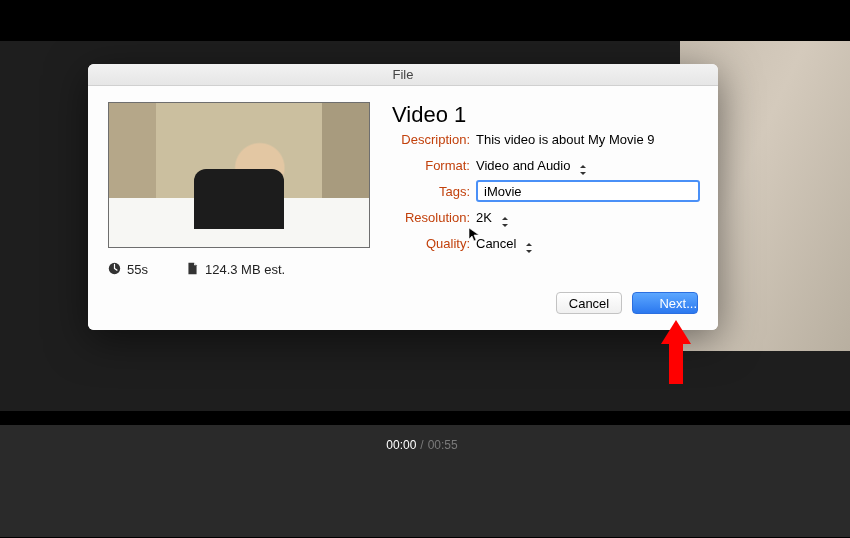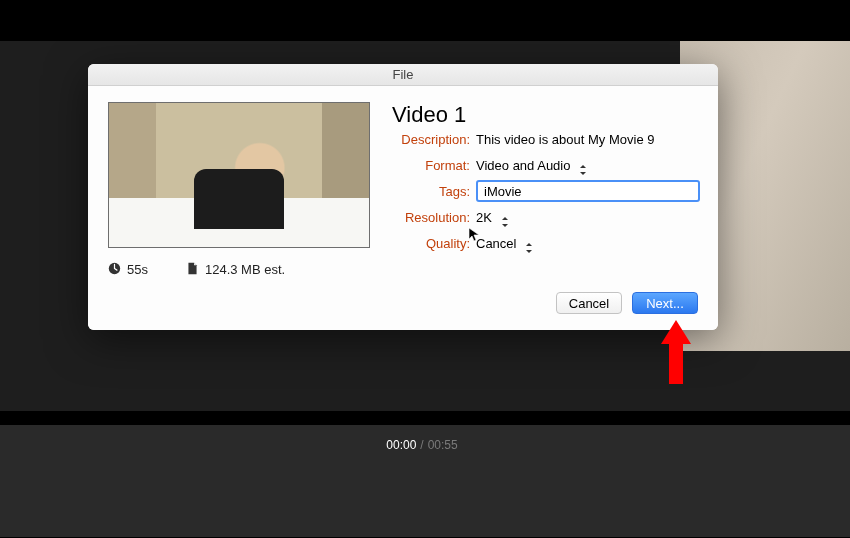--- a/index.html
+++ b/index.html
@@ -181,20 +181,21 @@
     border-radius: 4px;
     font-size: 13px;
     border:1px solid #c3c3c3;
     background:linear-gradient(#ffffff,#f0f0f0);
     cursor:pointer;
   }
   .btn-primary{
     background: linear-gradient(#5ca7ff,#2b78ef);
     border-color:#2b6fe0;
     color:#fff;
+    text-align:right;
   }
 
   .cursor {
     position:absolute;
     left:469px;
     top:228px;
     width:10px;
     height:14px;
     pointer-events:none;
   }

